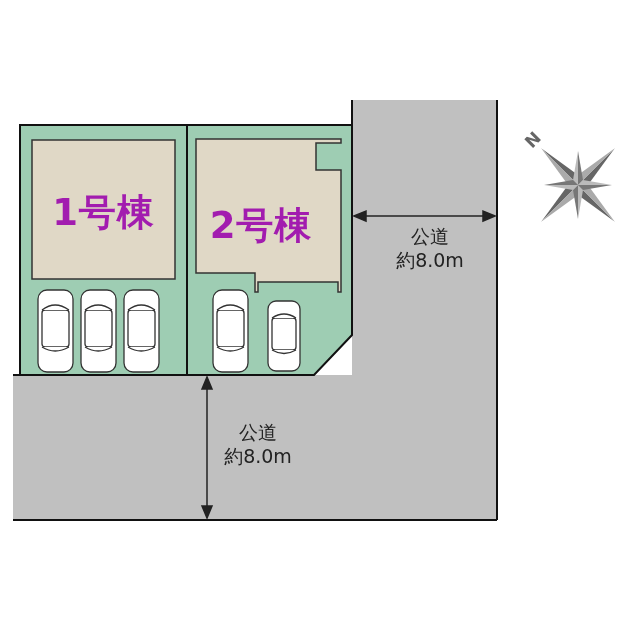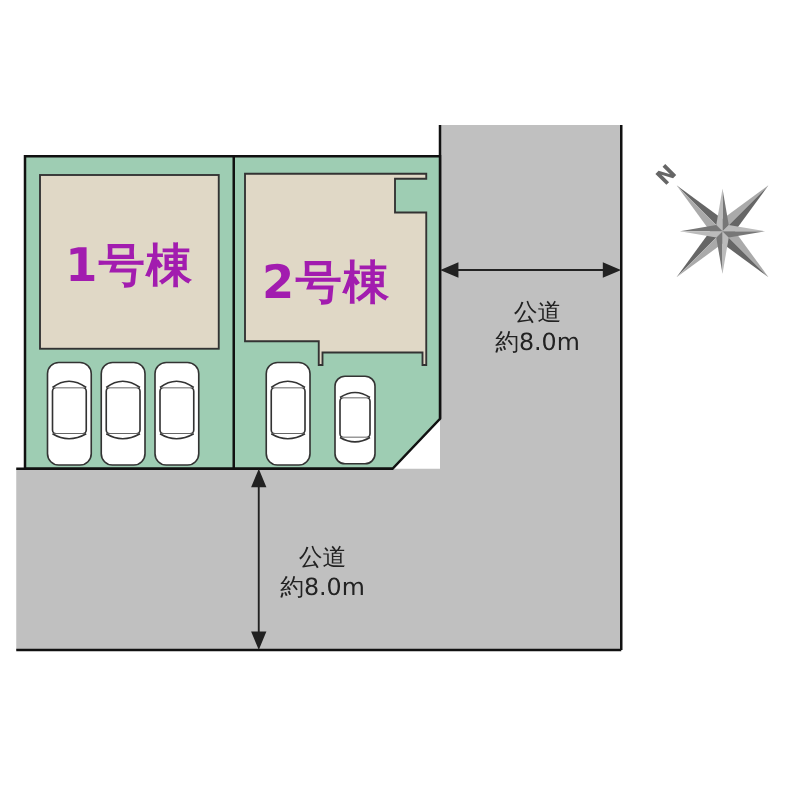--- a/index.html
+++ b/index.html
@@ -1,20 +1,20 @@
 <!DOCTYPE html>
 <html><head>
 <meta charset="utf-8">
 <style>
   html,body{margin:0;padding:0;background:#ffffff;}
   body{width:640px;height:640px;position:relative;overflow:hidden;font-family:"DejaVu Sans","Liberation Sans",sans-serif;}
   svg{position:absolute;left:0;top:0;}
   .lbl{position:absolute;text-align:center;color:#222;font-family:"DejaVu Sans",sans-serif;}
   .bldg-label{font-size:37px;font-weight:bold;letter-spacing:1px;color:#a21caf;}
-  .road-label{font-size:19px;line-height:24px;margin-top:14px;}
+  .road-label{font-size:19px;line-height:24px;}
 </style>
 </head>
 <body>
 
 <svg width="640" height="640" viewBox="0 0 640 640">
 
   <rect x="352" y="100" width="145" height="420" fill="#c0c0c0"></rect>
   <rect x="13" y="375" width="484" height="145" fill="#c0c0c0"></rect>
   <line x1="352" y1="100" x2="352" y2="335" stroke="#111" stroke-width="2"></line>
   <line x1="497" y1="100" x2="497" y2="520" stroke="#111" stroke-width="2"></line>

